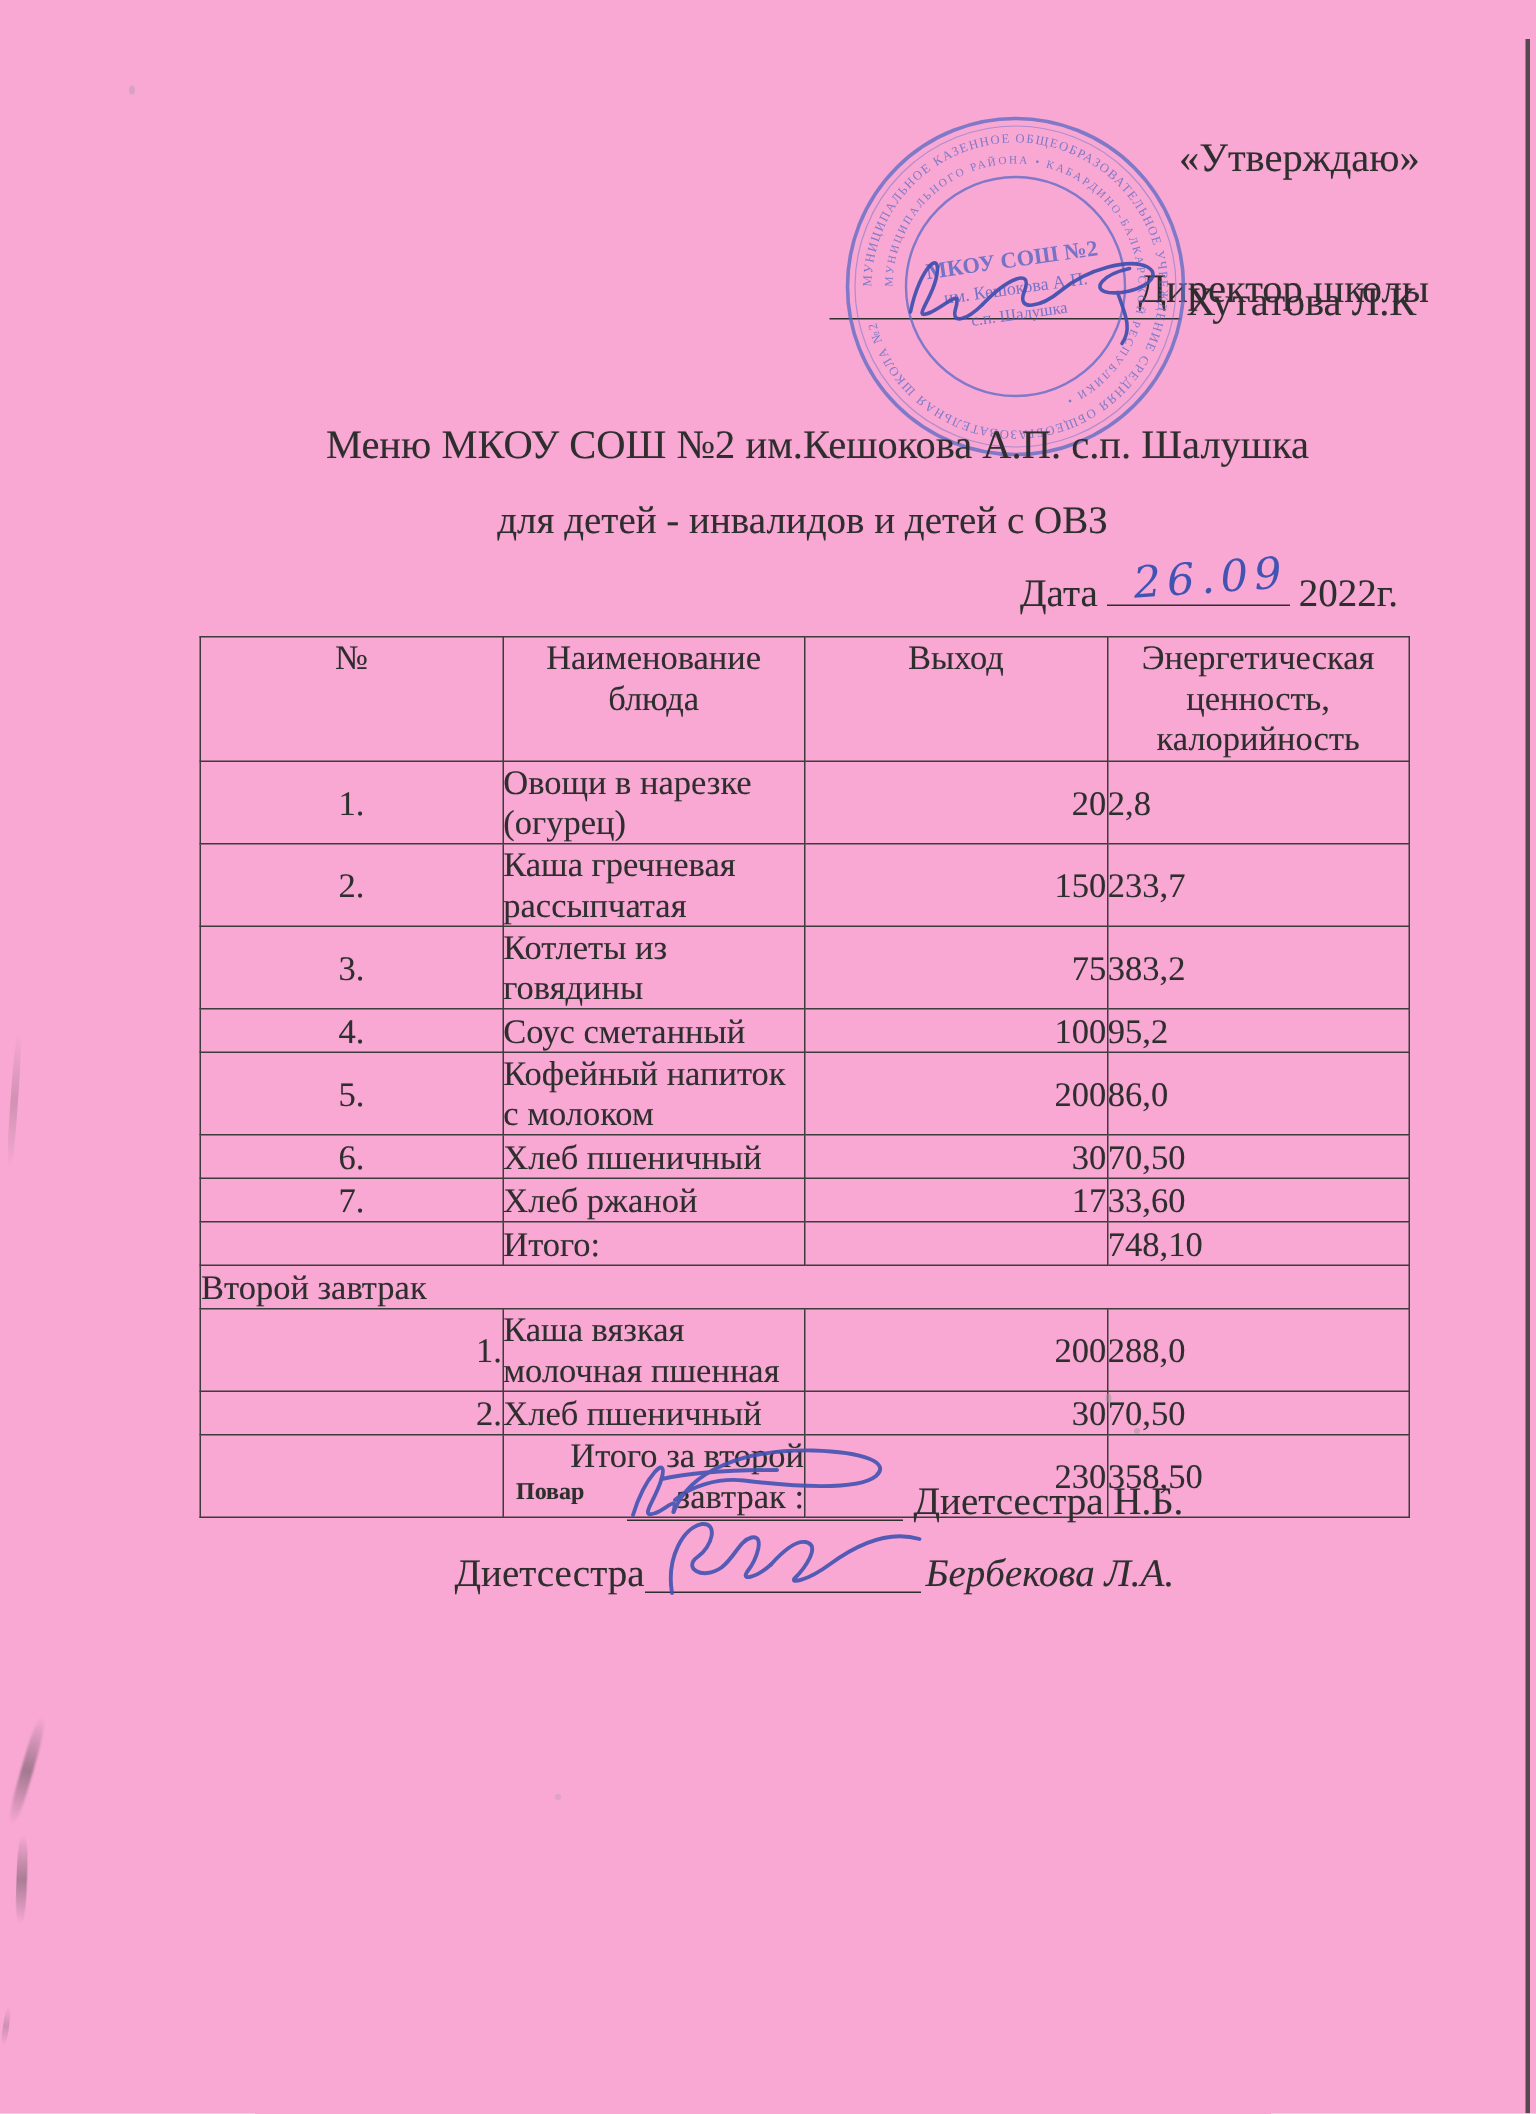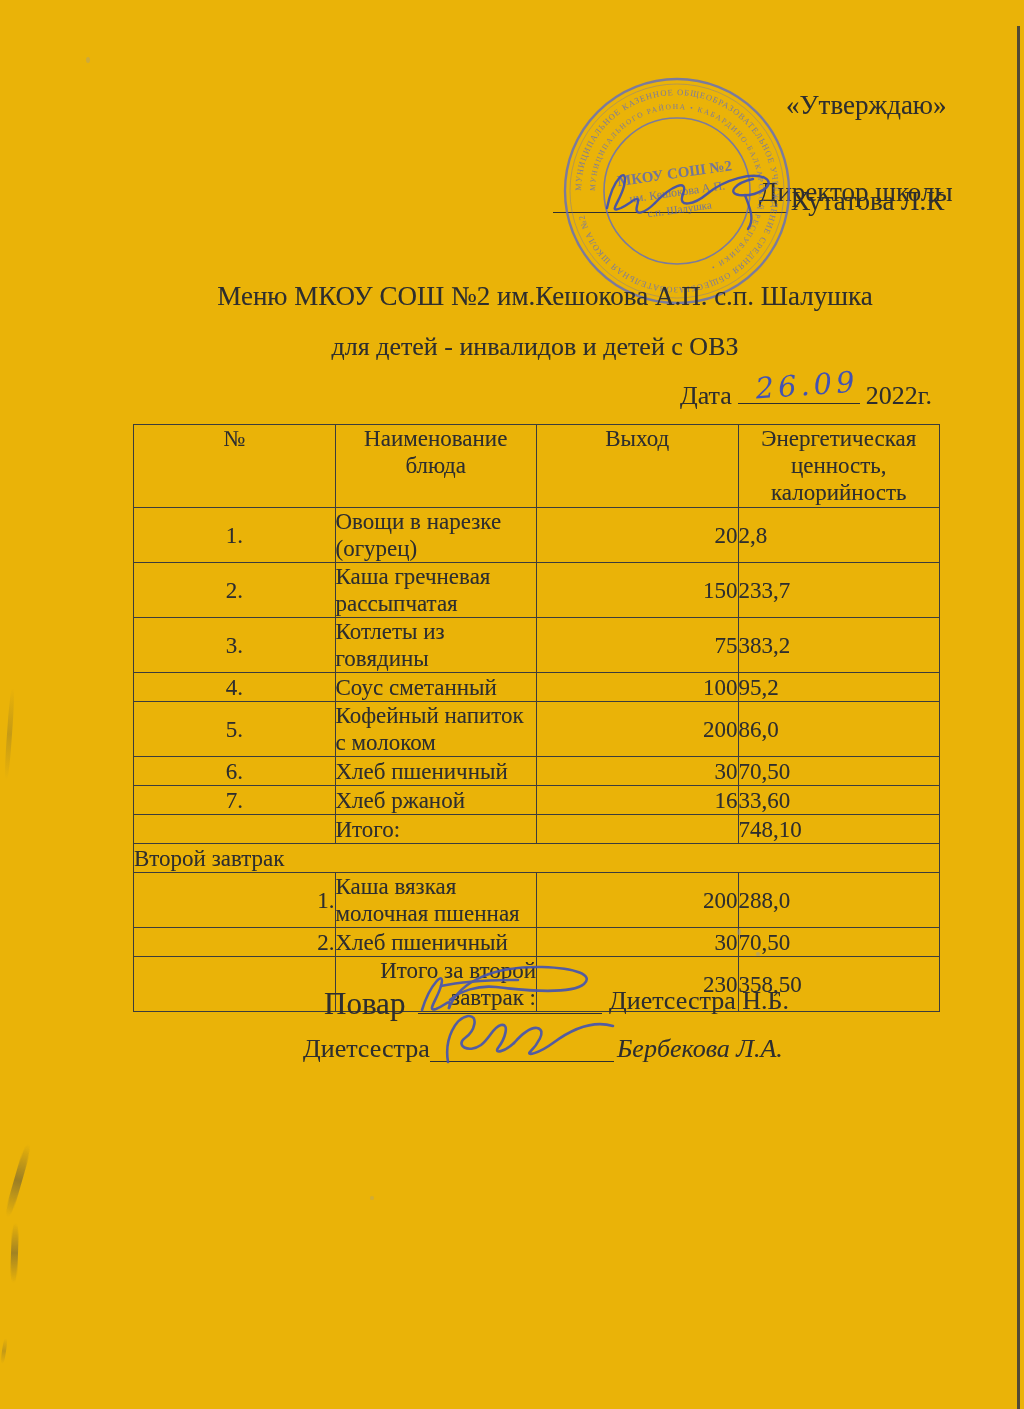--- a/index.html
+++ b/index.html
@@ -1,18 +1,18 @@
 <!DOCTYPE html>
 <html><head>
 <meta charset="utf-8">
 <style>
   html,body{margin:0;padding:0;}
   .page{
     position:relative; width:1024px; height:1409px;
-    background:#eab308; overflow:hidden;
+    background:#f9a8d4; overflow:hidden;
     font-family:"Liberation Serif","DejaVu Serif",serif;
     color:#2e2e2e;
   }
   .doc-text{ text-shadow:0 0 0.6px rgba(70,70,70,0.35); }
   .abs{ position:absolute; }
 
   
   .approve-quote{ top:90px; left:786px; font-size:27px; }
   .approve-role{ top:141px; left:759px; font-size:27px;margin-top:36px; }
   .approve-name{ top:186px; left:791px; font-size:27px; }
@@ -47,21 +47,21 @@
   td.c-name{ width:375px; text-align:left; padding-left:9px; height:28px; }
   td.c-out{ width:165px; text-align:right; height:28px; }
   td.c-cal{ width:177px; text-align:left; height:28px; }
   tr.hdr th{ height:82px; }
   td.num-right{ text-align:right; padding-right:7px; }
   td.section-cell{ height:28px; }
   td.total-label{ text-align:right; padding-right:10px; }
   tr.last td{ height:31px; }
 
   
-  .cook-label{ top:986px; left:324px; font-size:31px; }
+  .cook-label{ top:986px; left:344px; font-size:16px;font-weight:bold; }
   .cook-rule{ top:1013px; left:418px; width:184px; border-top:1.6px solid #2f2f2f; }
   .cook-name{ top:986px; left:609px; font-size:26px; }
   .diet-label{ top:1034px; left:303px; font-size:26px; }
   .diet-rule{ top:1061px; left:430px; width:184px; border-top:1.6px solid #2f2f2f; }
   .diet-name{ top:1034px; left:617px; font-size:26px;font-style:italic; }
   .sig-svg{ pointer-events:none; }
 
   
   .edge-line{ top:26px; left:1017px; width:3px; height:1383px; background:#3b3b3b; opacity:.88; }
   .smudge{ background:linear-gradient(180deg, rgba(80,80,80,0), rgba(70,70,70,.8), rgba(80,80,80,0)); border-radius:40%; }
@@ -161,21 +161,21 @@
       </tr>
       <tr>
         <td class="c-num">6.</td>
         <td class="c-name">Хлеб пшеничный</td>
         <td class="c-out">30</td>
         <td class="c-cal">70,50</td>
       </tr>
       <tr>
         <td class="c-num">7.</td>
         <td class="c-name">Хлеб ржаной</td>
-        <td class="c-out">16</td>
+        <td class="c-out">17</td>
         <td class="c-cal">33,60</td>
       </tr>
       <tr>
         <td class="c-num"></td>
         <td class="c-name">Итого:</td>
         <td class="c-out"></td>
         <td class="c-cal">748,10</td>
       </tr>
       <tr>
         <td class="section-cell" colspan="4">Второй завтрак</td>

